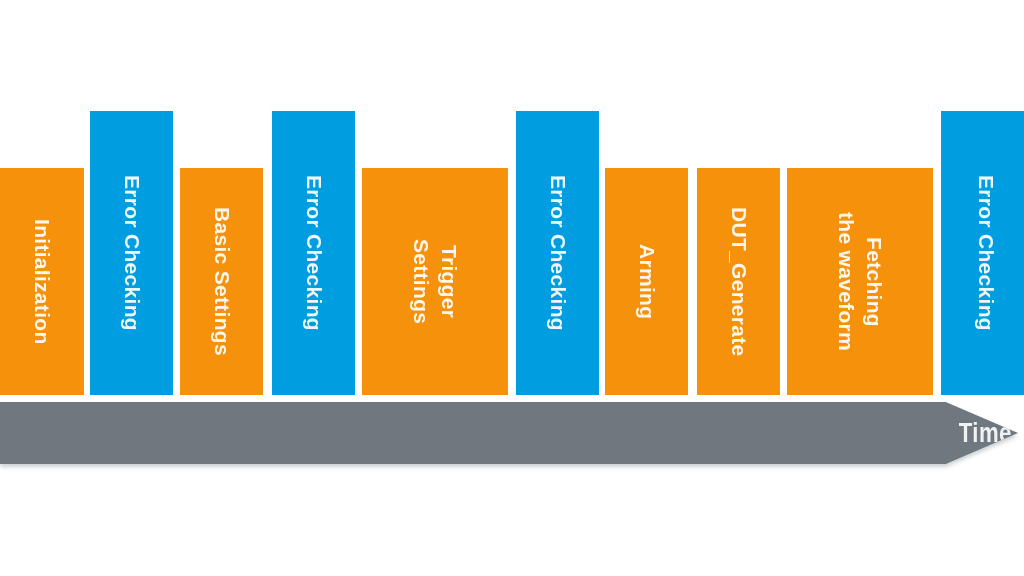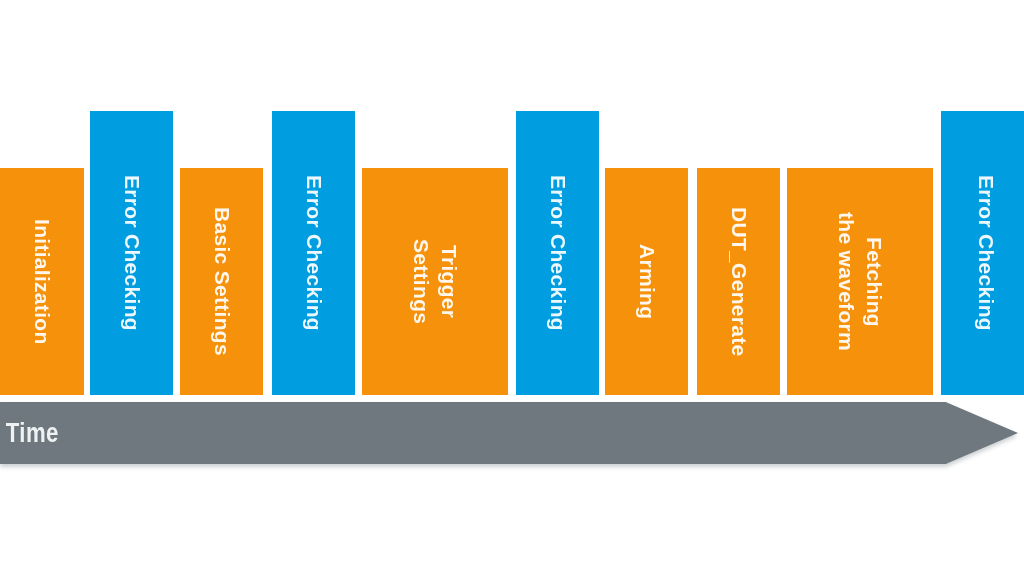--- a/index.html
+++ b/index.html
@@ -51,21 +51,21 @@
     height: 62px;
     filter: drop-shadow(0 3px 2px rgba(110, 120, 126, 0.35));
   }
   .time-arrow {
     width: 100%;
     height: 100%;
     background: var(--gray, #6E787E);
     clip-path: polygon(0 0, 92.9% 0, 100% 50%, 92.9% 100%, 0 100%);
     display: flex;
     align-items: center;
-    justify-content: flex-start;
+    justify-content: flex-end;
   }
   .time-label {
     font-size: 27px;
     font-weight: bold;
     letter-spacing: 0.5px;
     color: #eef2f3;
     transform: scaleX(0.82);   
   }
 </style>
 </head>

